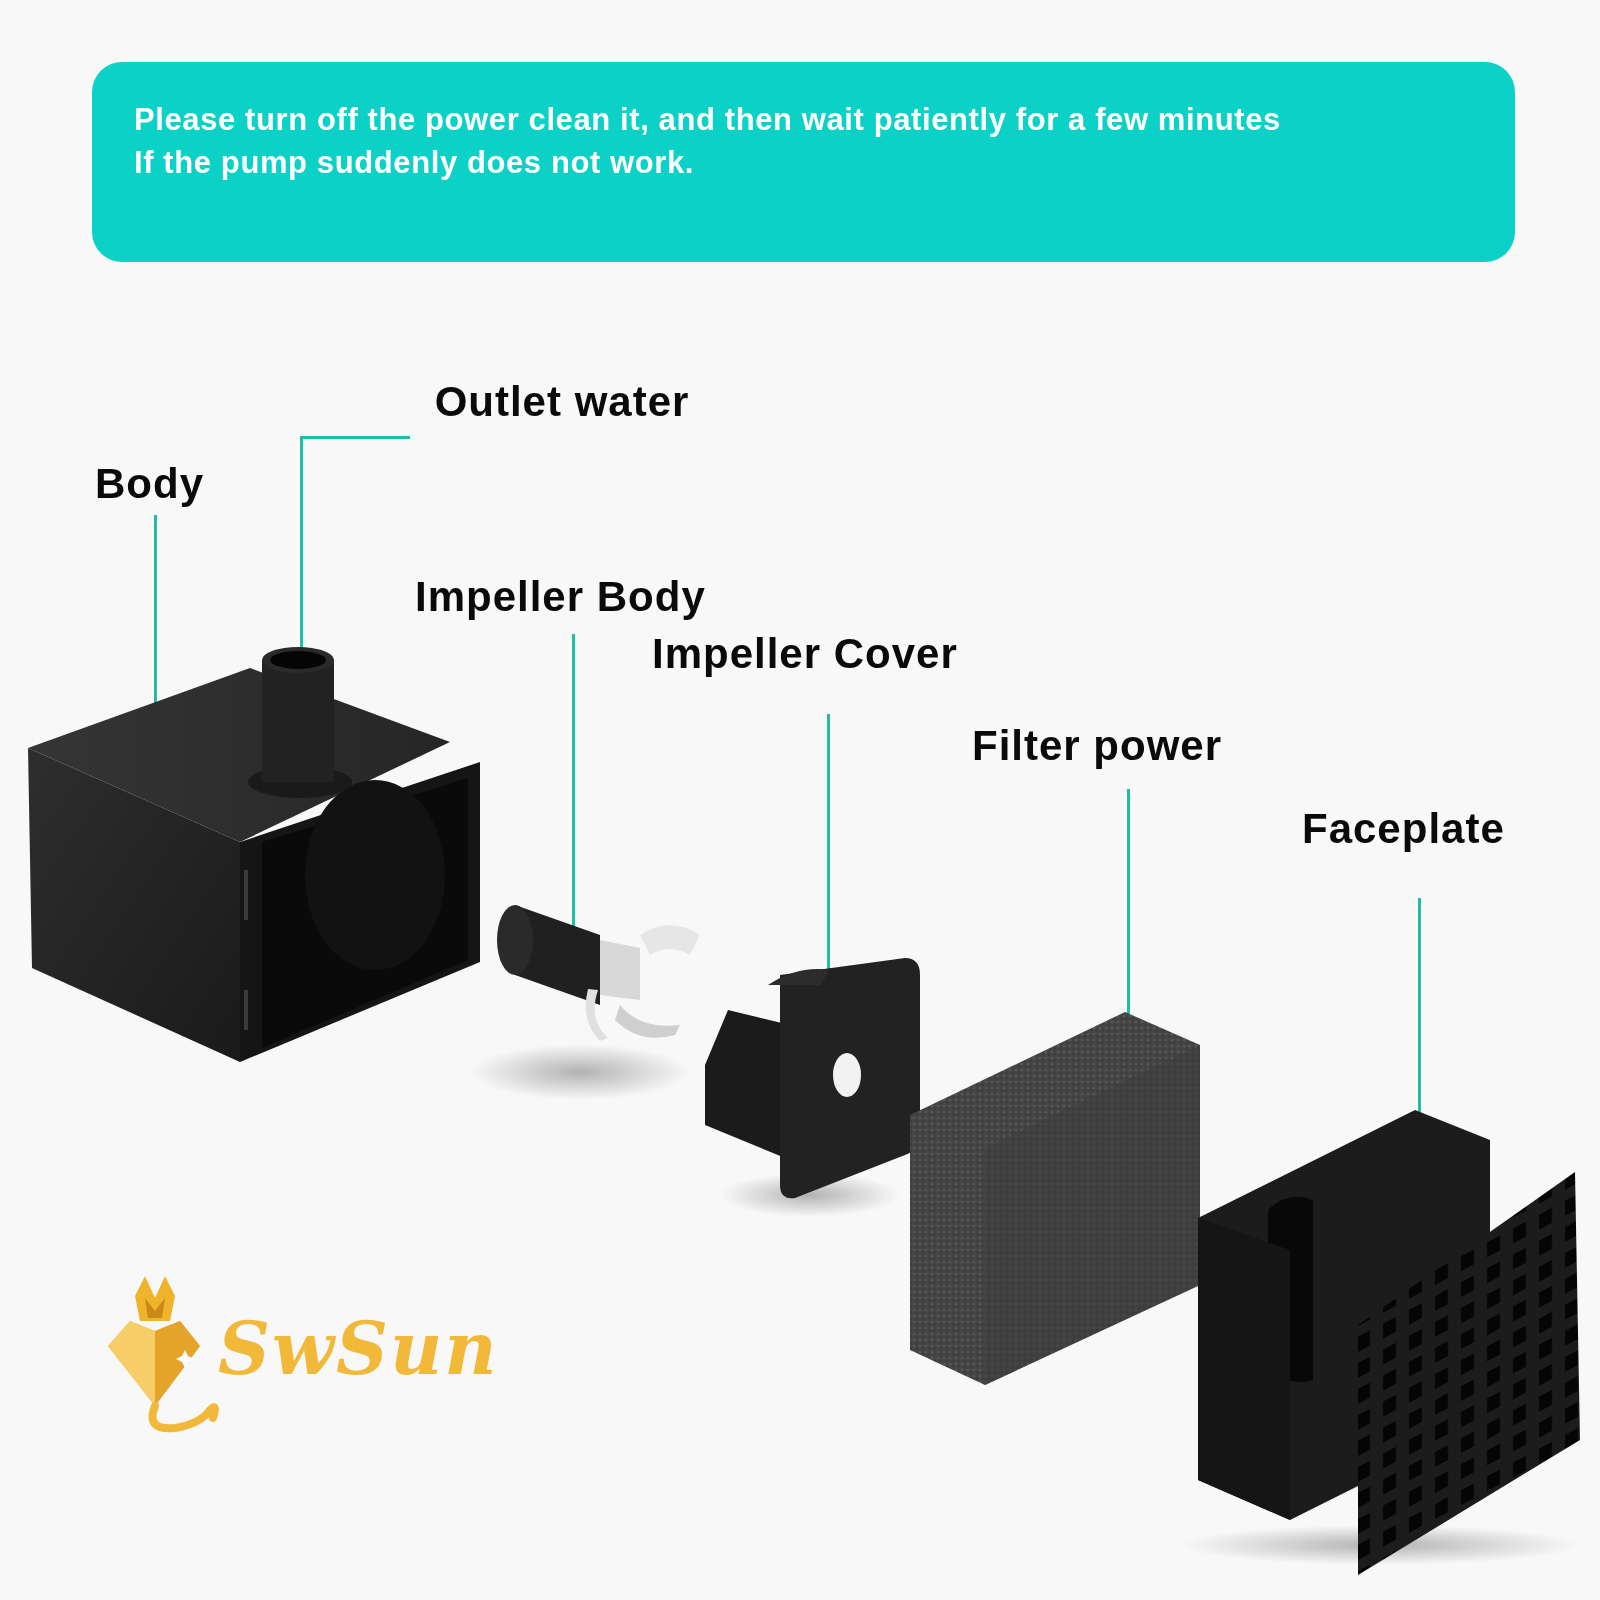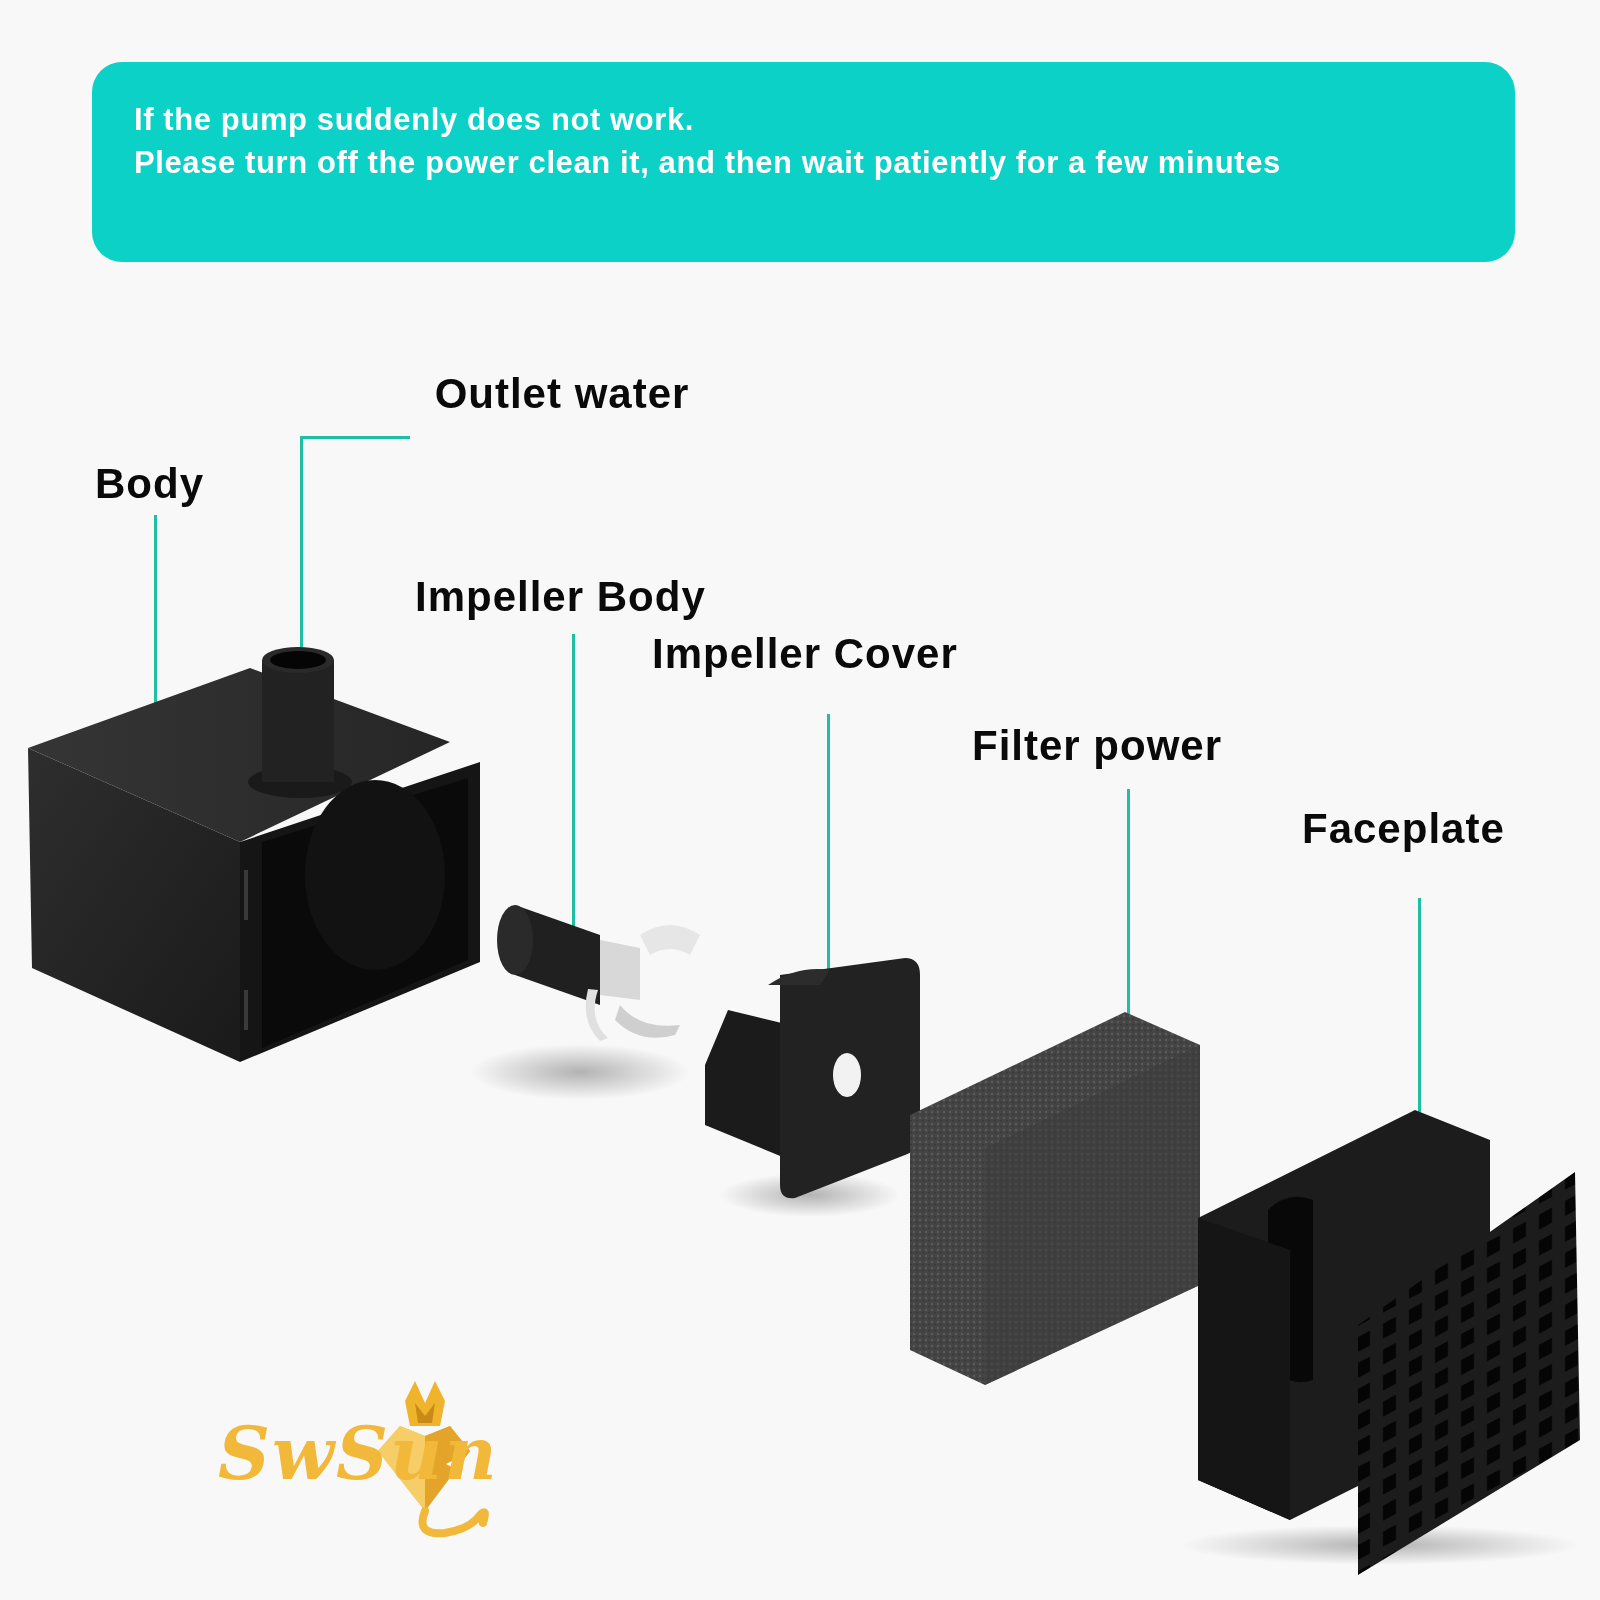--- a/index.html
+++ b/index.html
@@ -14,36 +14,36 @@
     box-sizing: border-box; padding: 36px 0 0 42px;
   }
   .banner p {
     margin: 0; color: #ffffff; font-weight: bold; font-size: 31px;
     line-height: 43px; letter-spacing: 0.6px; white-space: nowrap;
   }
   .label {
     position: absolute; color: #0a0a0a; font-weight: bold; font-size: 42px;
     letter-spacing: 1px; white-space: nowrap; line-height: 1.25;
   }
-  .label.center { text-align: center; }
+  .label.center { text-align: center; margin-top: 8px; }
   .leader { position: absolute; background: #1ebfa3; }
   .parts { position: absolute; left: 0; top: 0; width: 1600px; height: 1600px; }
-  .logo { position: absolute; left: 100px; top: 1381px; width: 390px; height: 160px; text-align: right; }
+  .logo { position: absolute; left: 100px; top: 1276px; width: 390px; height: 160px; }
   .logo-text {
     position: absolute; left: 118px; top: 30px;
     font-family: "DejaVu Serif", serif; font-style: italic; font-weight: bold;
     font-size: 72px; color: #f1b83a; letter-spacing: 2px;
   }
 </style>
 </head>
 <body>
 
 <div class="banner">
+  <p>Please turn off the power clean it, and then wait patiently for a few minutes</p>
   <p>If the pump suddenly does not work.</p>
-  <p>Please turn off the power clean it, and then wait patiently for a few minutes</p>
 </div>
 
 <div class="label" style="left:95px; top:458px;">Body</div>
 <div class="label center" style="left:412px; top:368px; width:300px;">
   <div>Outlet water</div>
 </div>
 <div class="label" style="left:415px; top:571px;">Impeller Body</div>
 <div class="label" style="left:652px; top:628px;">Impeller Cover</div>
 <div class="label" style="left:972px; top:720px;">Filter power</div>
 <div class="label" style="left:1302px; top:803px;">Faceplate</div>

